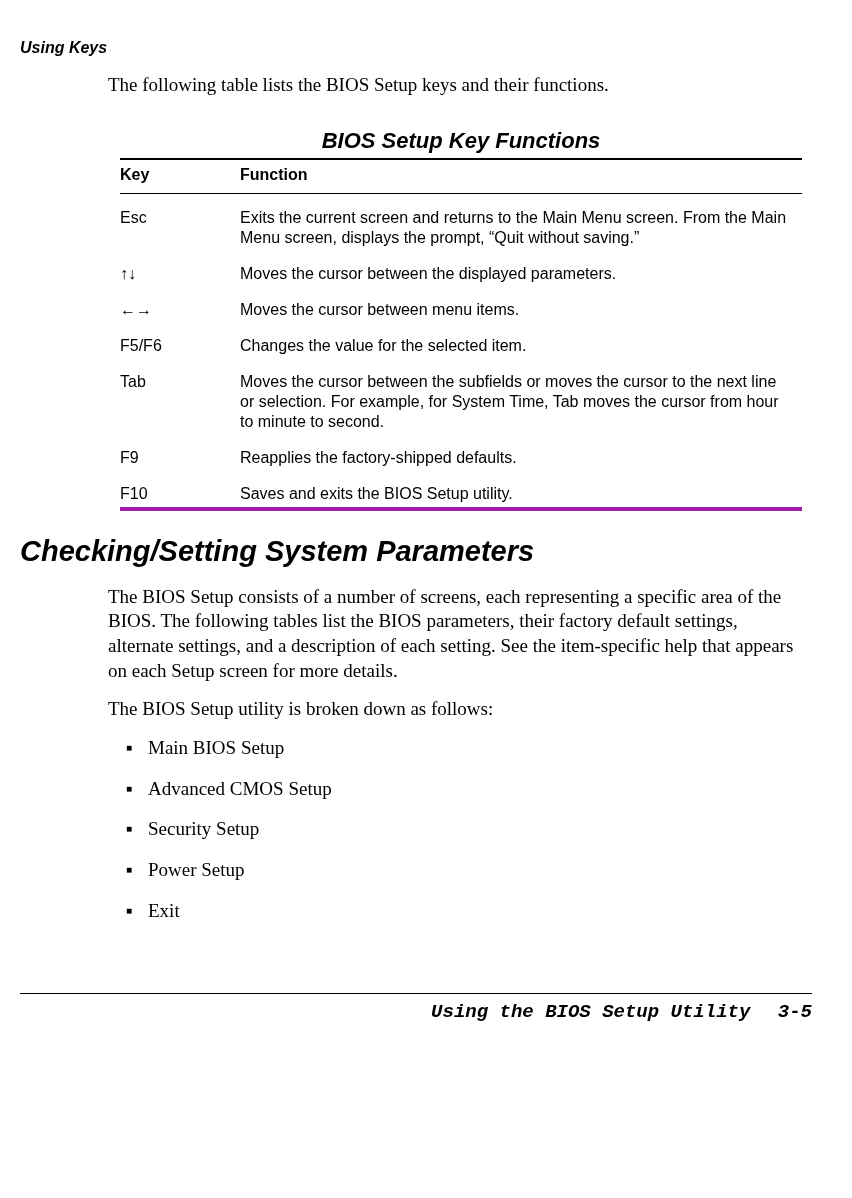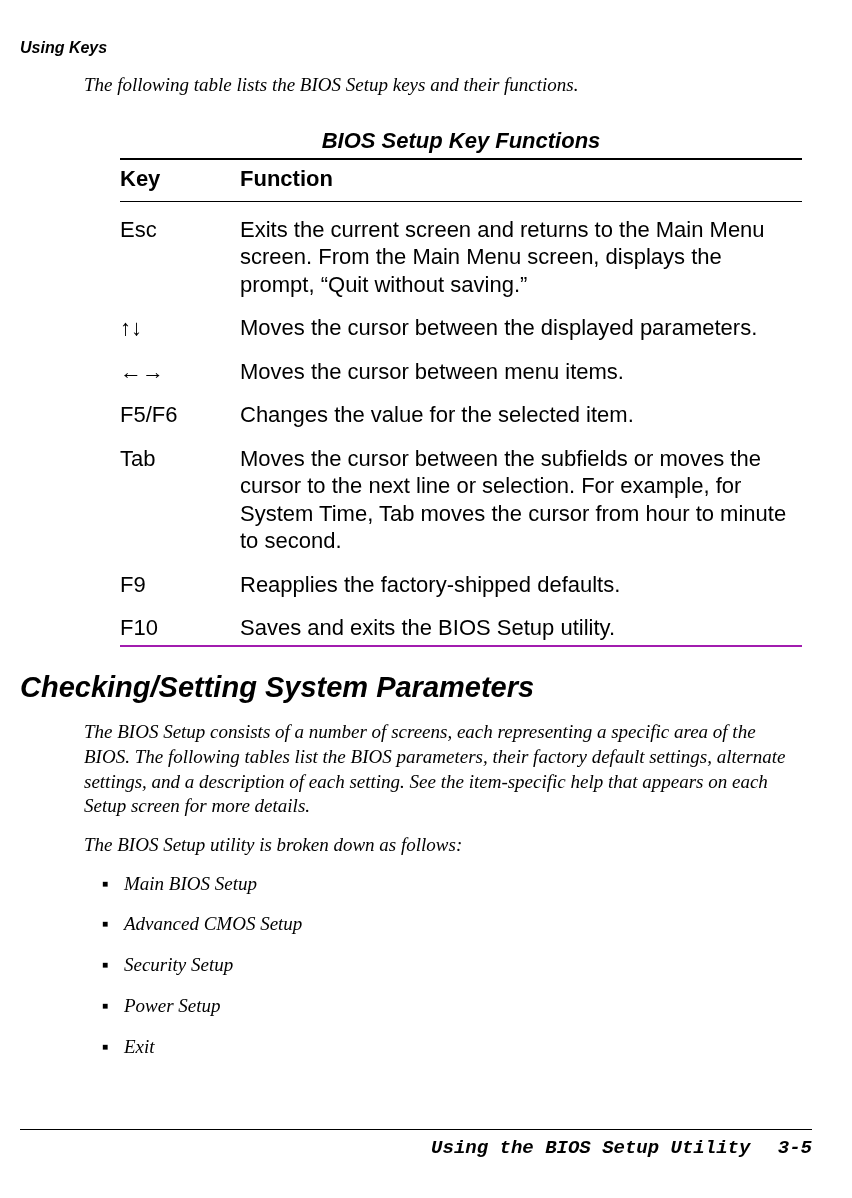--- a/index.html
+++ b/index.html
@@ -20,40 +20,39 @@
       margin: 8px 0 14px 0;
     }
     h1.main-heading {
       font-family: Arial, Helvetica, sans-serif;
       font-style: italic;
       font-weight: bold;
       font-size: 29px;
       margin: 22px 0 14px 0;
     }
     .body-text {
-      margin-left: 64px;
+      margin-left: 88px;
       margin-right: 10px;
-      font-style: italic;
     }
     .body-text p {
       margin: 0 0 14px 0;
     }
     .table-title {
       font-family: Arial, Helvetica, sans-serif;
       font-style: italic;
       font-weight: bold;
       font-size: 22px;
       text-align: center;
       margin: 30px 0 2px 0;
     }
     table.key-table {
       border-collapse: collapse;
       width: 100%;
       font-family: Arial, Helvetica, sans-serif;
-      font-size: 22px;
+      font-size: 16px;
     }
     table.key-table thead tr {
       border-top: 2px solid #000;
       border-bottom: 1px solid #000;
     }
     table.key-table th {
       text-align: left;
       font-weight: bold;
       padding: 5px 0 7px 0;
     }
@@ -62,21 +61,21 @@
     }
     table.key-table tbody tr.spacer td {
       padding: 6px 0 0 0;
     }
     table.key-table tbody td {
       vertical-align: top;
       padding: 8px 10px 8px 0;
       line-height: 1.25;
     }
     table.key-table tbody tr:last-child td {
-      border-bottom: 2px solid #a21caf;
+      border-bottom: 4px solid #a21caf;
       padding-bottom: 3px;
     }
     ul.setup-list {
       list-style: none;
       padding: 0;
       margin: 0;
     }
     ul.setup-list li {
       margin: 0 0 16px 0;
       padding-left: 40px;

